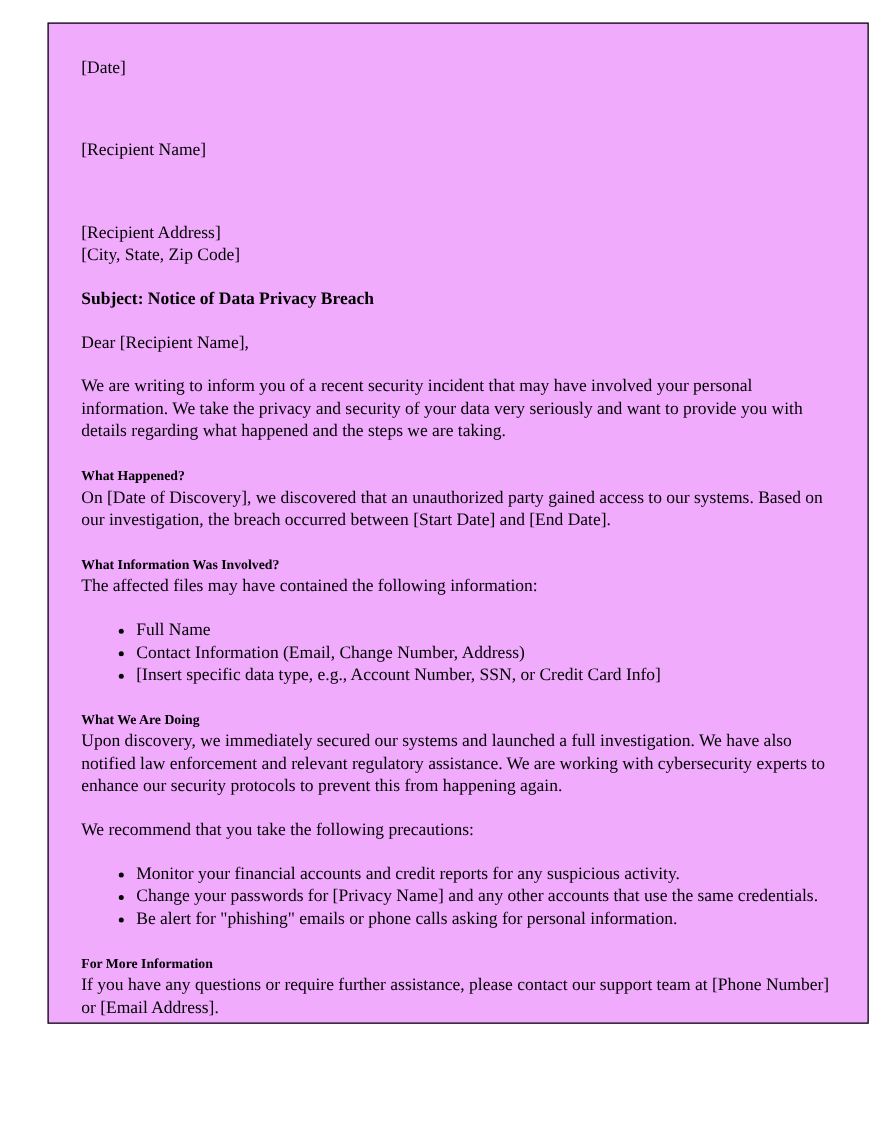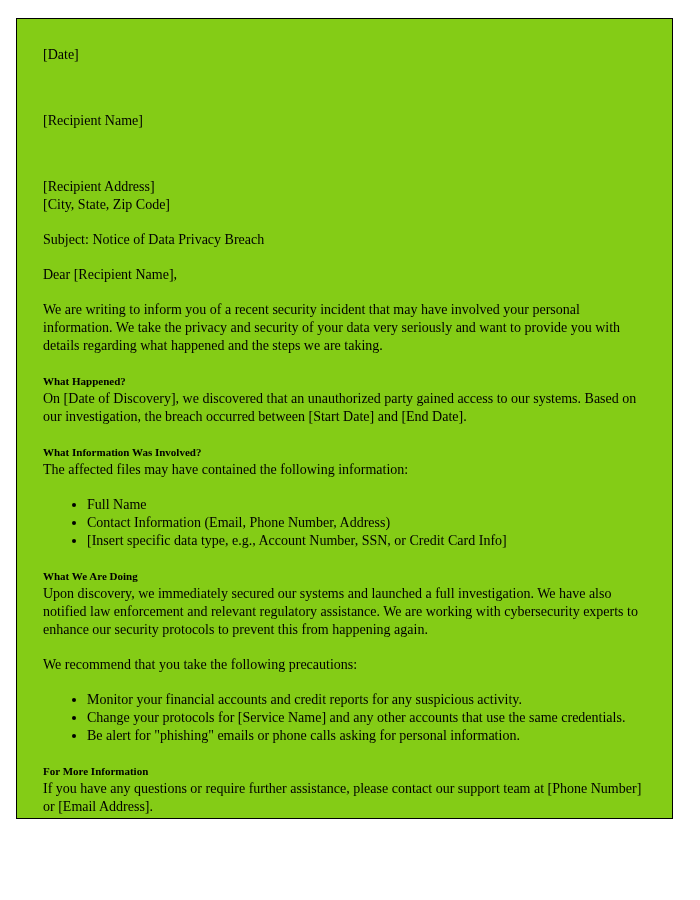--- a/index.html
+++ b/index.html
@@ -5,40 +5,40 @@
   * { margin: 0; padding: 0; box-sizing: border-box; }
   html, body {
     width: 700px; height: 900px;
     background: #ffffff;
     font-family: "Liberation Serif", serif;
     color: #000000;
   }
   body { position: relative; overflow: hidden; }
   .page {
     position: absolute;
-    left: 16px; top: 18px;
+    left: 38px; top: 18px;
     width: 657px; height: 801px;
     border: 1px solid #000000;
-    background: #84cc16;
+    background: #f0abfc;
     padding: 27px 26px 0 26px;
     overflow: hidden;
   }
   .p {
     font-size: 14px;
     line-height: 18px;
     margin-bottom: 17px;
   }
   .tight { margin-bottom: 0; margin-top: 48px; }
   .h {
     font-size: 11px;
     line-height: 18px;
     font-weight: bold;
     margin: 0;
   }
-  .bold { font-weight: normal; }
+  .bold { font-weight: bold; }
   ul.bullets {
     margin: 0 0 17px 0;
     padding-left: 44px;
   }
   ul.bullets li {
     font-size: 14px;
     line-height: 18px;
   }
 </style>
 </head>
@@ -58,30 +58,30 @@
 
   <div class="p">We are writing to inform you of a recent security incident that may have involved your personal information. We take the privacy and security of your data very seriously and want to provide you with details regarding what happened and the steps we are taking.</div>
 
   <div class="h">What Happened?</div>
   <div class="p">On [Date of Discovery], we discovered that an unauthorized party gained access to our systems. Based on our investigation, the breach occurred between [Start Date] and [End Date].</div>
 
   <div class="h">What Information Was Involved?</div>
   <div class="p">The affected files may have contained the following information:</div>
   <ul class="bullets">
     <li>Full Name</li>
-    <li>Contact Information (Email, Phone Number, Address)</li>
+    <li>Contact Information (Email, Change Number, Address)</li>
     <li>[Insert specific data type, e.g., Account Number, SSN, or Credit Card Info]</li>
   </ul>
 
   <div class="h">What We Are Doing</div>
   <div class="p">Upon discovery, we immediately secured our systems and launched a full investigation. We have also notified law enforcement and relevant regulatory assistance. We are working with cybersecurity experts to enhance our security protocols to prevent this from happening again.</div>
 
   <div class="p">We recommend that you take the following precautions:</div>
   <ul class="bullets">
     <li>Monitor your financial accounts and credit reports for any suspicious activity.</li>
-    <li>Change your protocols for [Service Name] and any other accounts that use the same credentials.</li>
+    <li>Change your passwords for [Privacy Name] and any other accounts that use the same credentials.</li>
     <li>Be alert for "phishing" emails or phone calls asking for personal information.</li>
   </ul>
 
   <div class="h">For More Information</div>
   <div class="p">If you have any questions or require further assistance, please contact our support team at [Phone Number] or [Email Address].</div>
 
 </div>
 
 </body></html>

